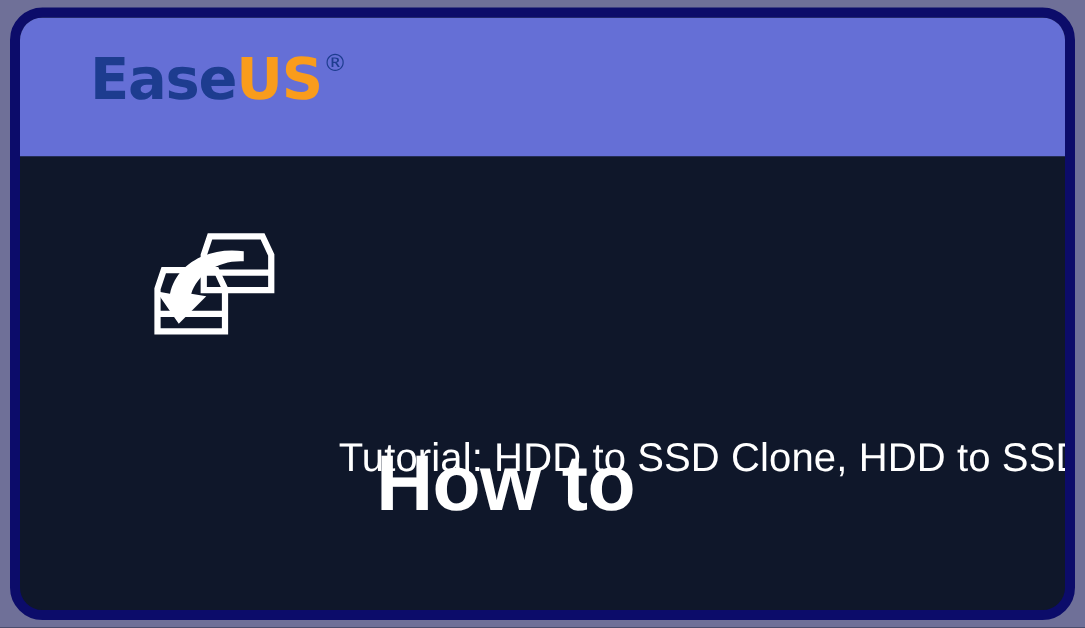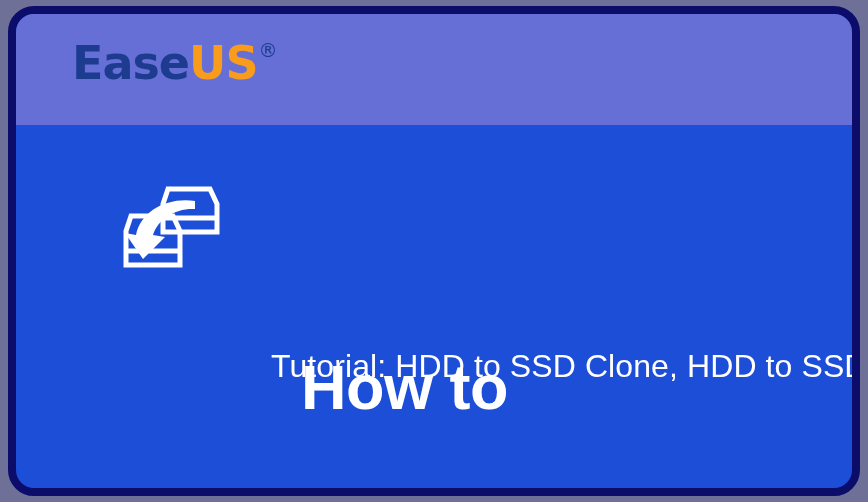--- a/index.html
+++ b/index.html
@@ -27,21 +27,21 @@
   
   #card {
     position: absolute;
     left: 8px;
     top: 6px;
     width: 852px;
     height: 490px;
     box-sizing: border-box;
     border: 8px solid #0c0c6a;
     border-radius: 26px;
-    background: #1d4ed8;
+    background: #0f172a;
     overflow: hidden;
   }
 
   
   #header-band {
     position: absolute;
     left: 0;
     top: 0;
     width: 100%;
     height: 111px;

